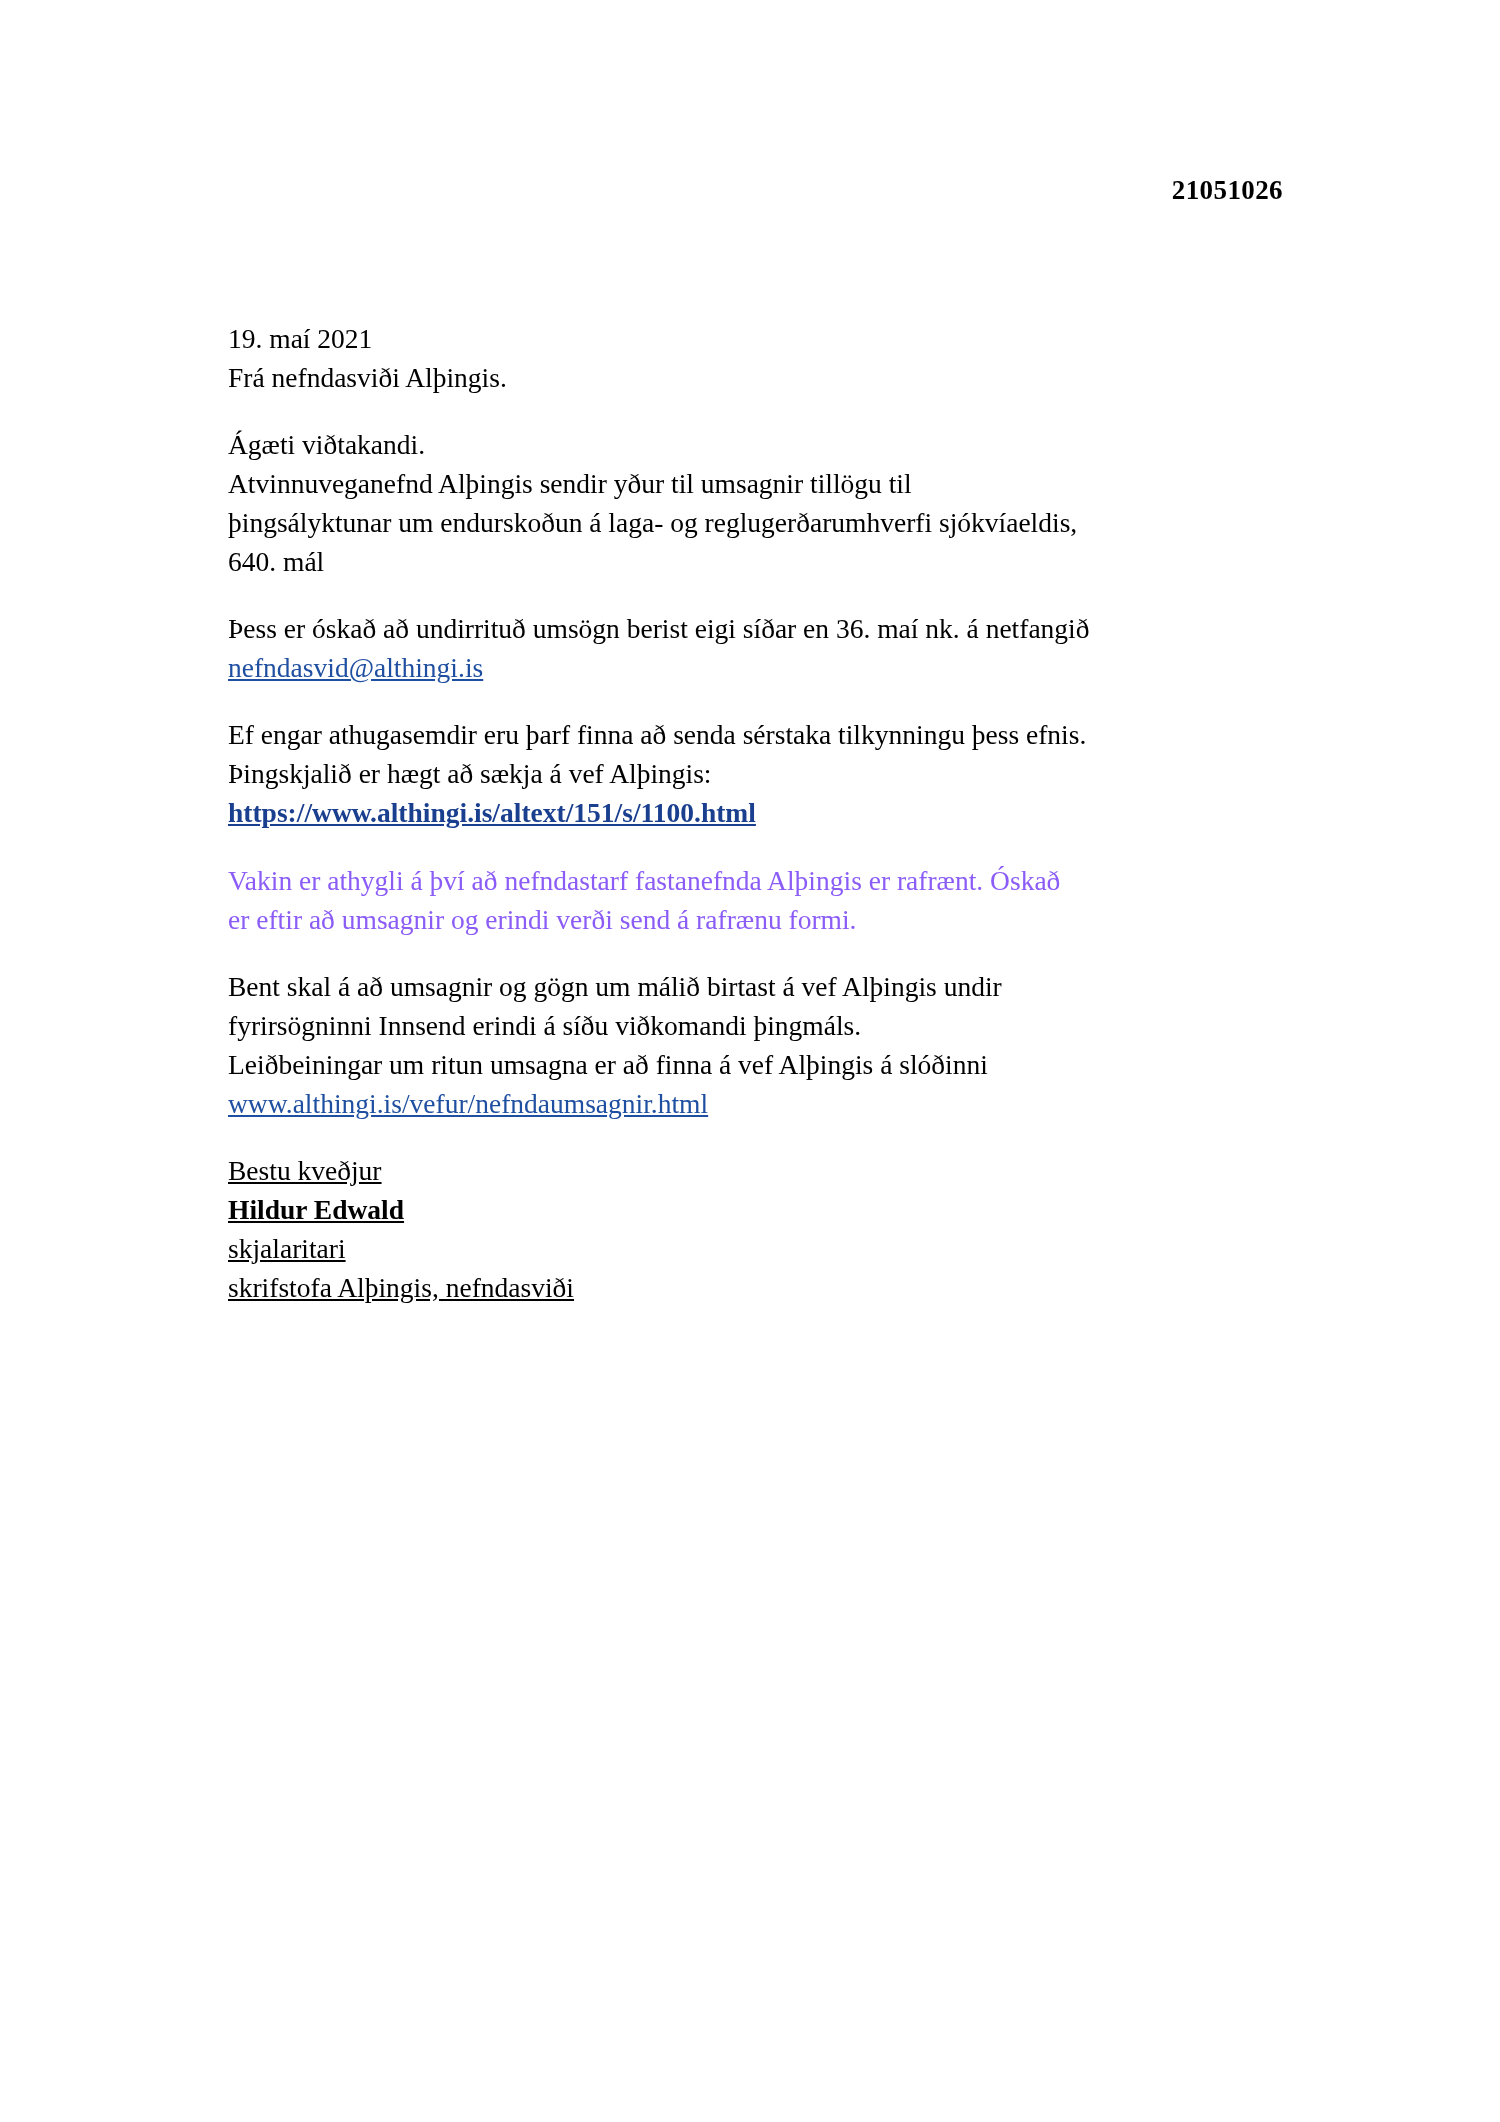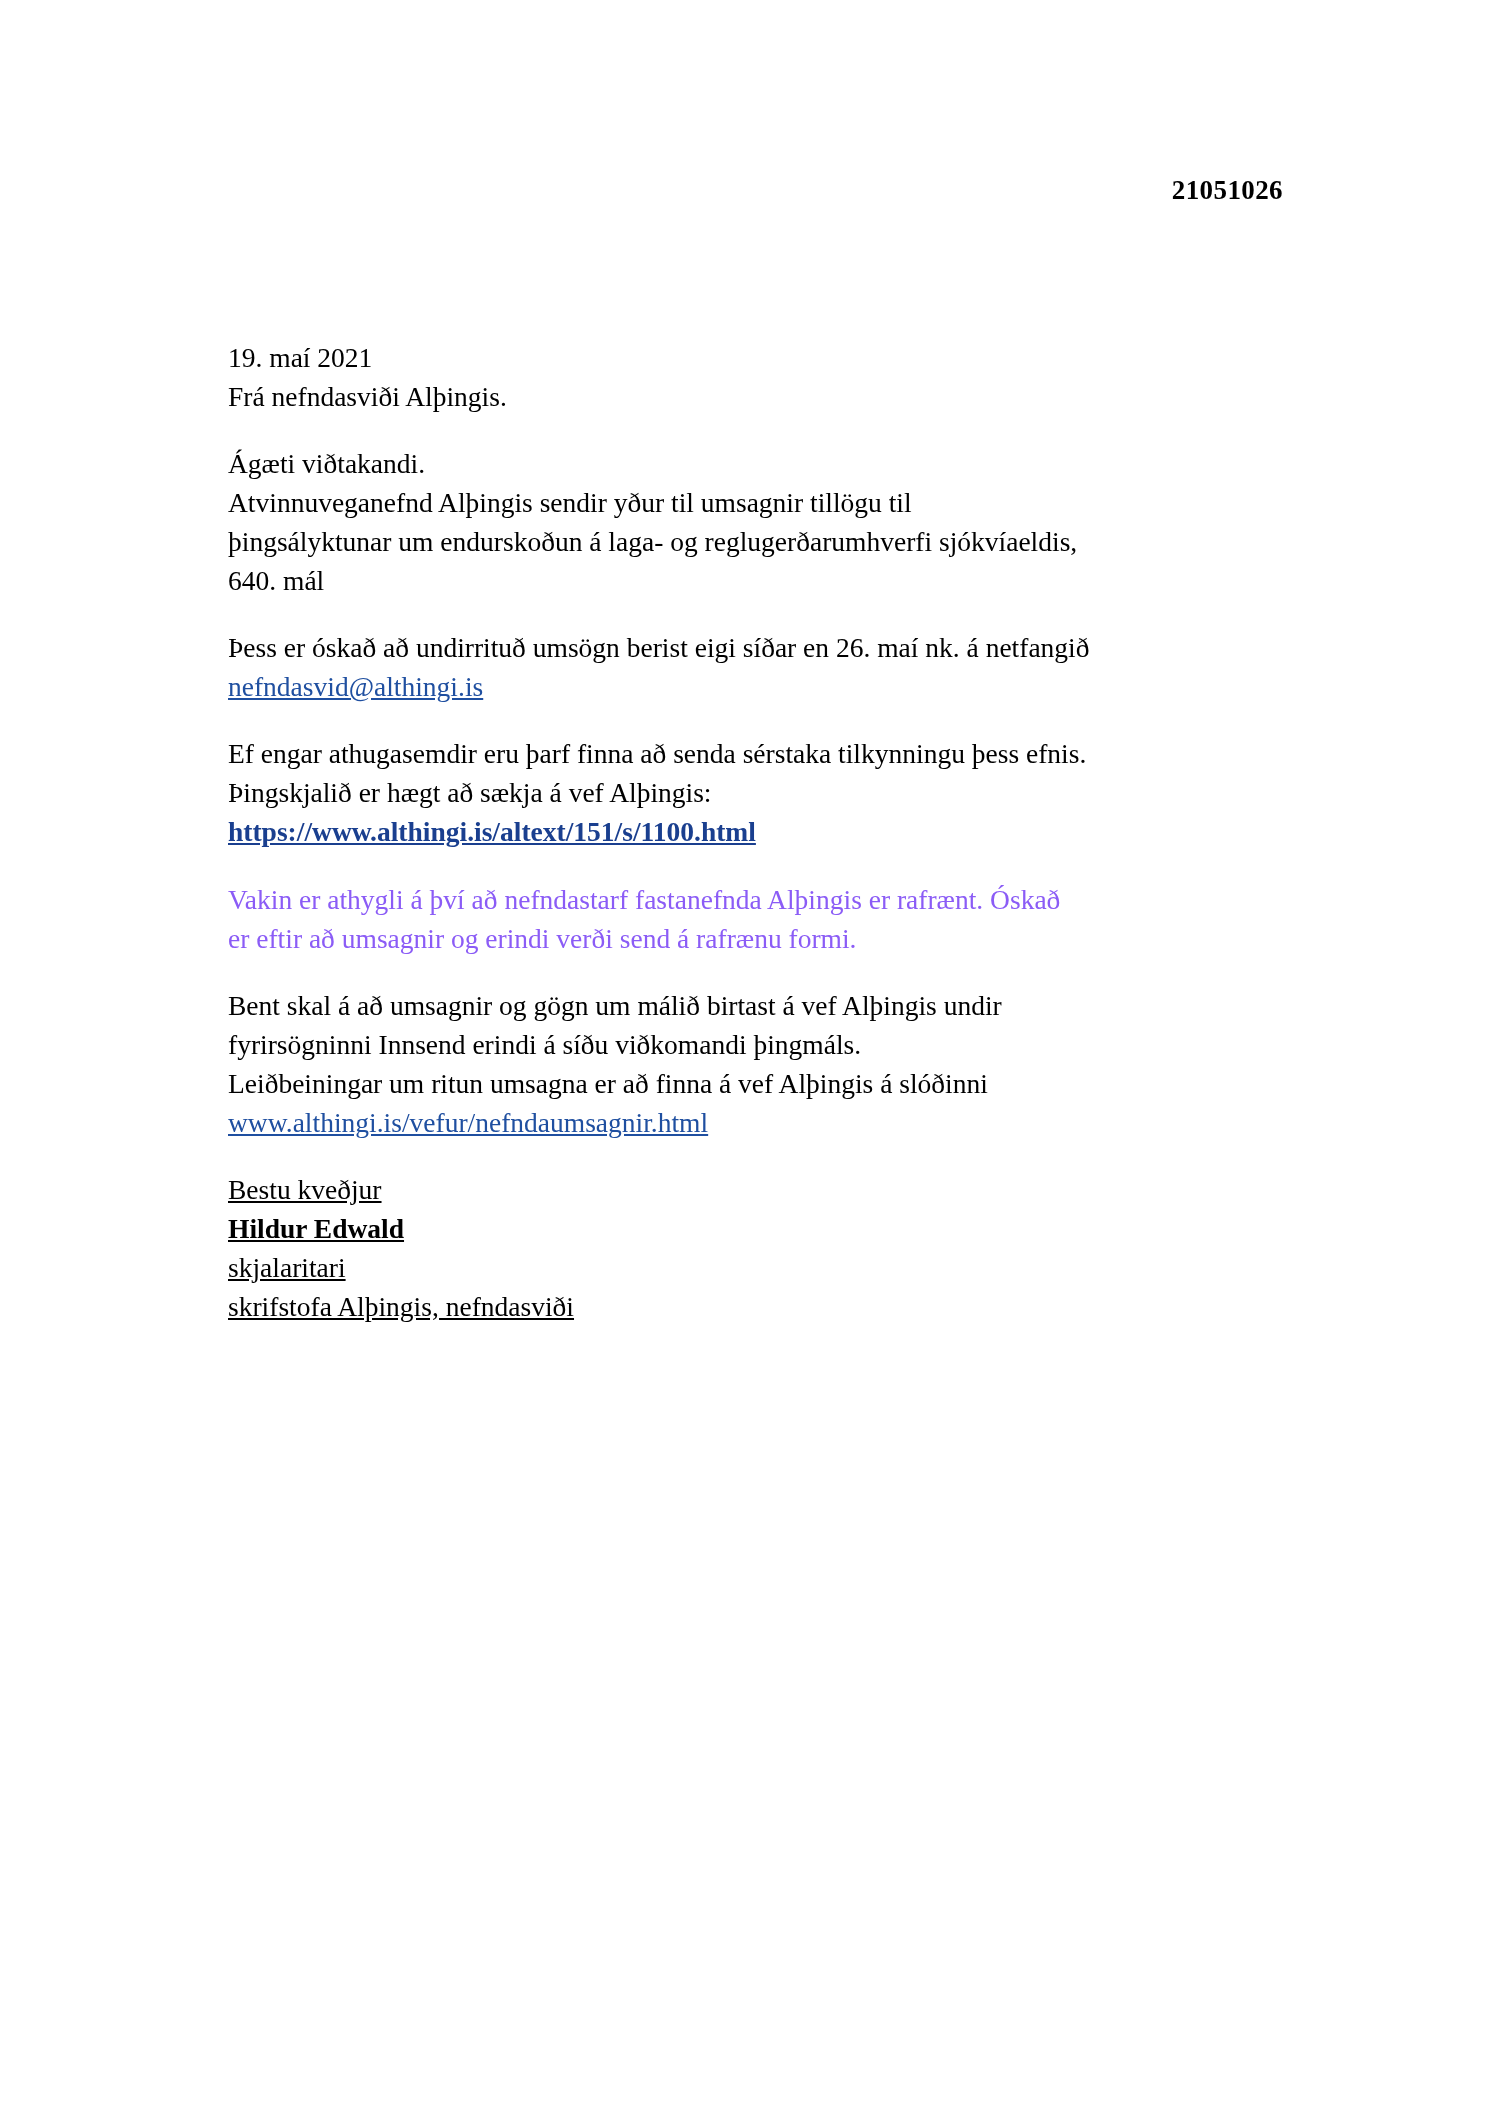--- a/index.html
+++ b/index.html
@@ -26,21 +26,21 @@
     position: absolute;
     right: 217px;
     top: 175px;
     font-size: 27px;
     font-weight: bold;
     letter-spacing: 0.4px;
   }
   .body-text {
     position: absolute;
     left: 228px;
-    top: 338px;
+    top: 319px;
     width: 1100px;
     font-size: 27.5px;
     line-height: 1.42;
   }
   .para {
     margin: 0 0 28px 0;
   }
   .para.tight {
     margin-bottom: 0;
     text-decoration: underline;
@@ -80,21 +80,21 @@
     </div>
 
     <div class="para">
       <span class="line">Ágæti viðtakandi.</span>
       <span class="line">Atvinnuveganefnd Alþingis sendir yður til umsagnir tillögu til</span>
       <span class="line">þingsályktunar um endurskoðun á laga- og reglugerðarumhverfi sjókvíaeldis,</span>
       <span class="line">640. mál</span>
     </div>
 
     <div class="para">
-      <span class="line">Þess er óskað að undirrituð umsögn berist eigi síðar en 26. maí nk. á netfangið</span>
+      <span class="line">Þess er óskað að undirrituð umsögn berist eigi síðar en 36. maí nk. á netfangið</span>
       <span class="line"><a class="link" href="#">nefndasvid@althingi.is</a></span>
     </div>
 
     <div class="para">
       <span class="line">Ef engar athugasemdir eru þarf finna að senda sérstaka tilkynningu þess efnis.</span>
       <span class="line">Þingskjalið er hægt að sækja á vef Alþingis:</span>
       <span class="line"><a class="link-bold" href="#">https://www.althingi.is/altext/151/s/1100.html</a></span>
     </div>
 
     <div class="para red">

